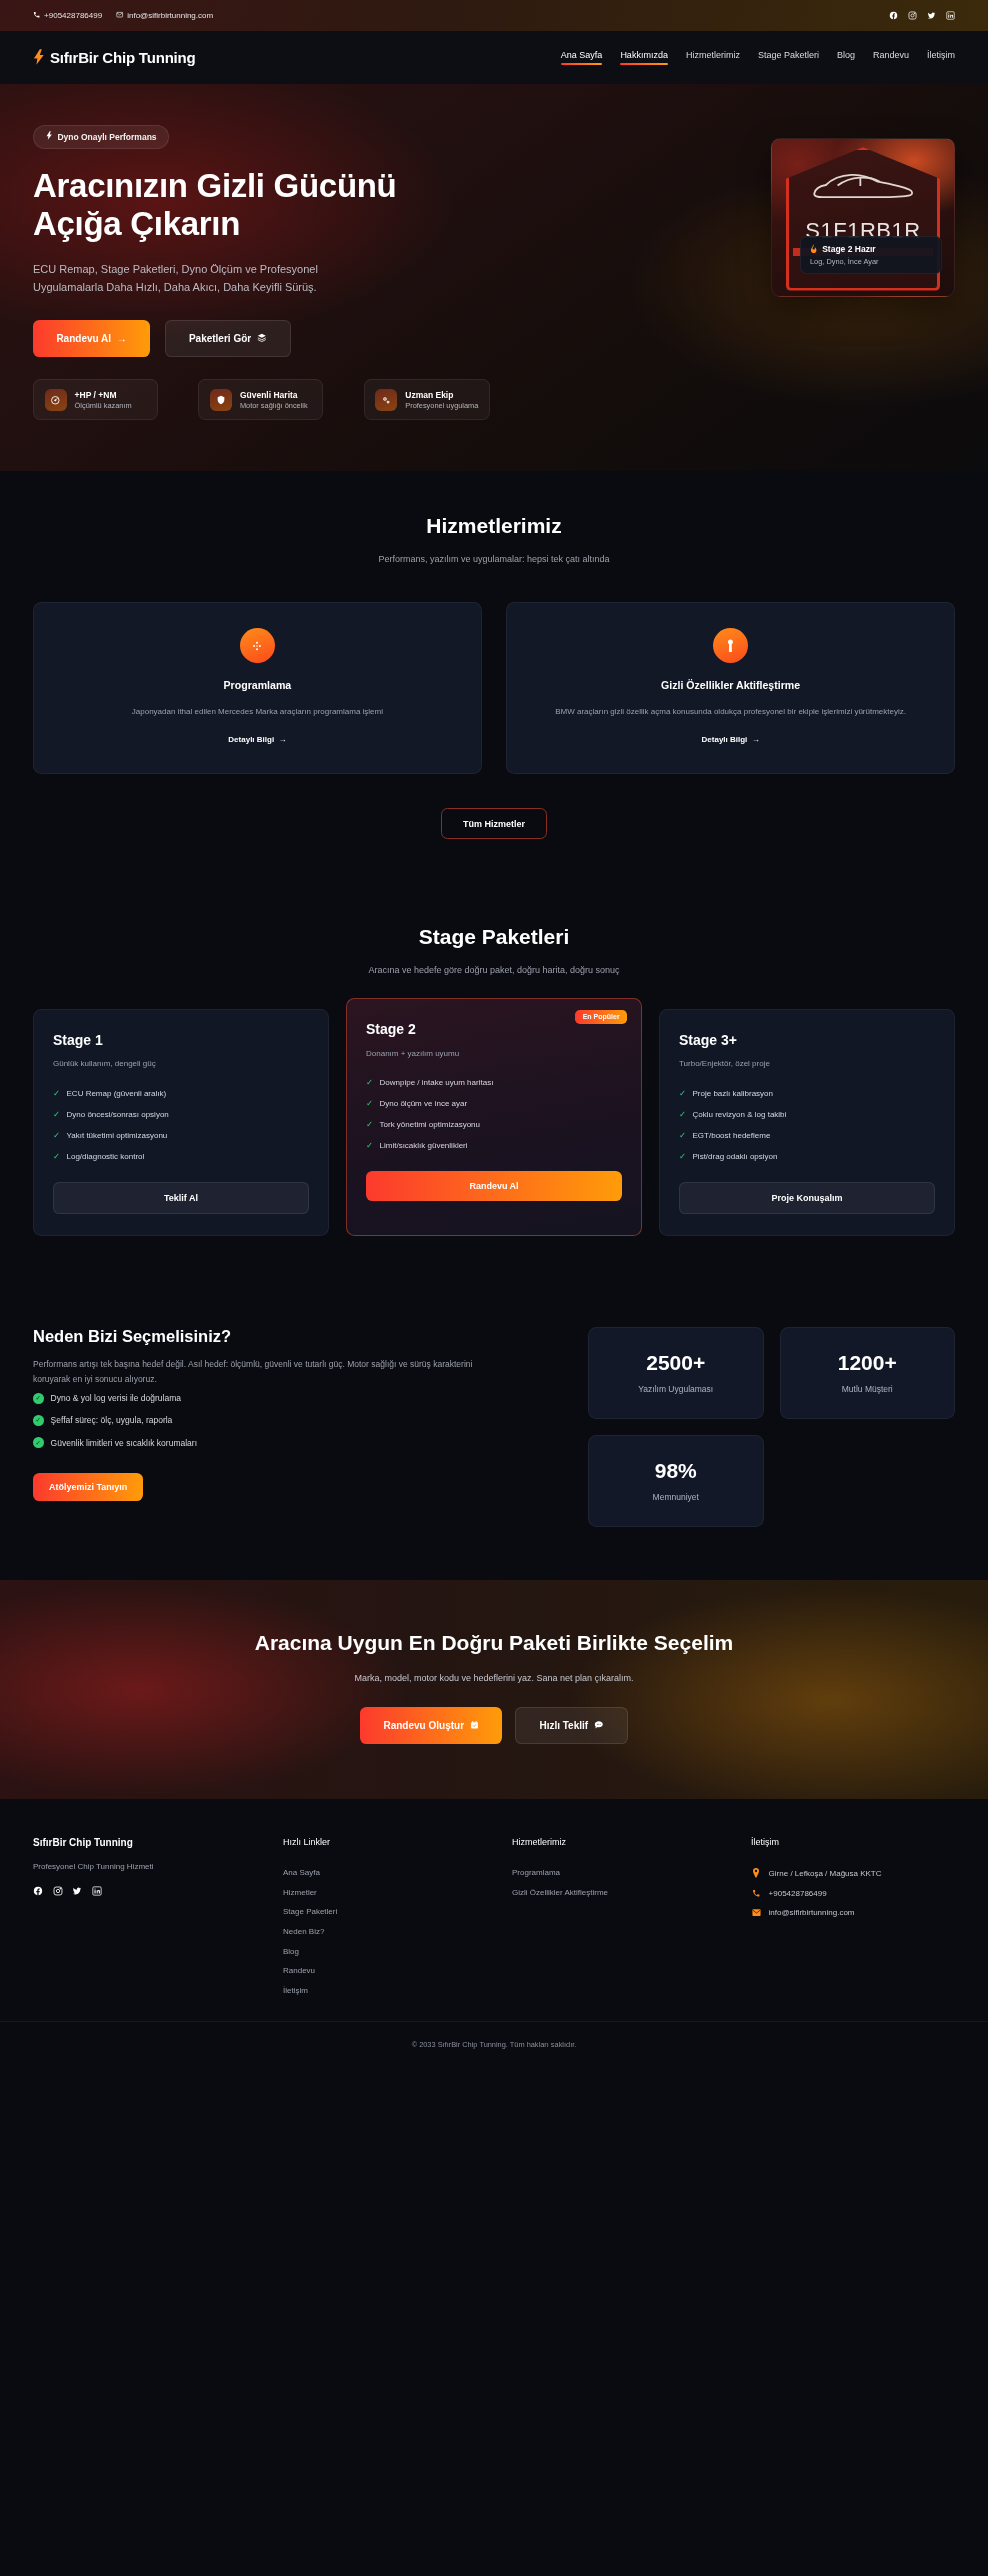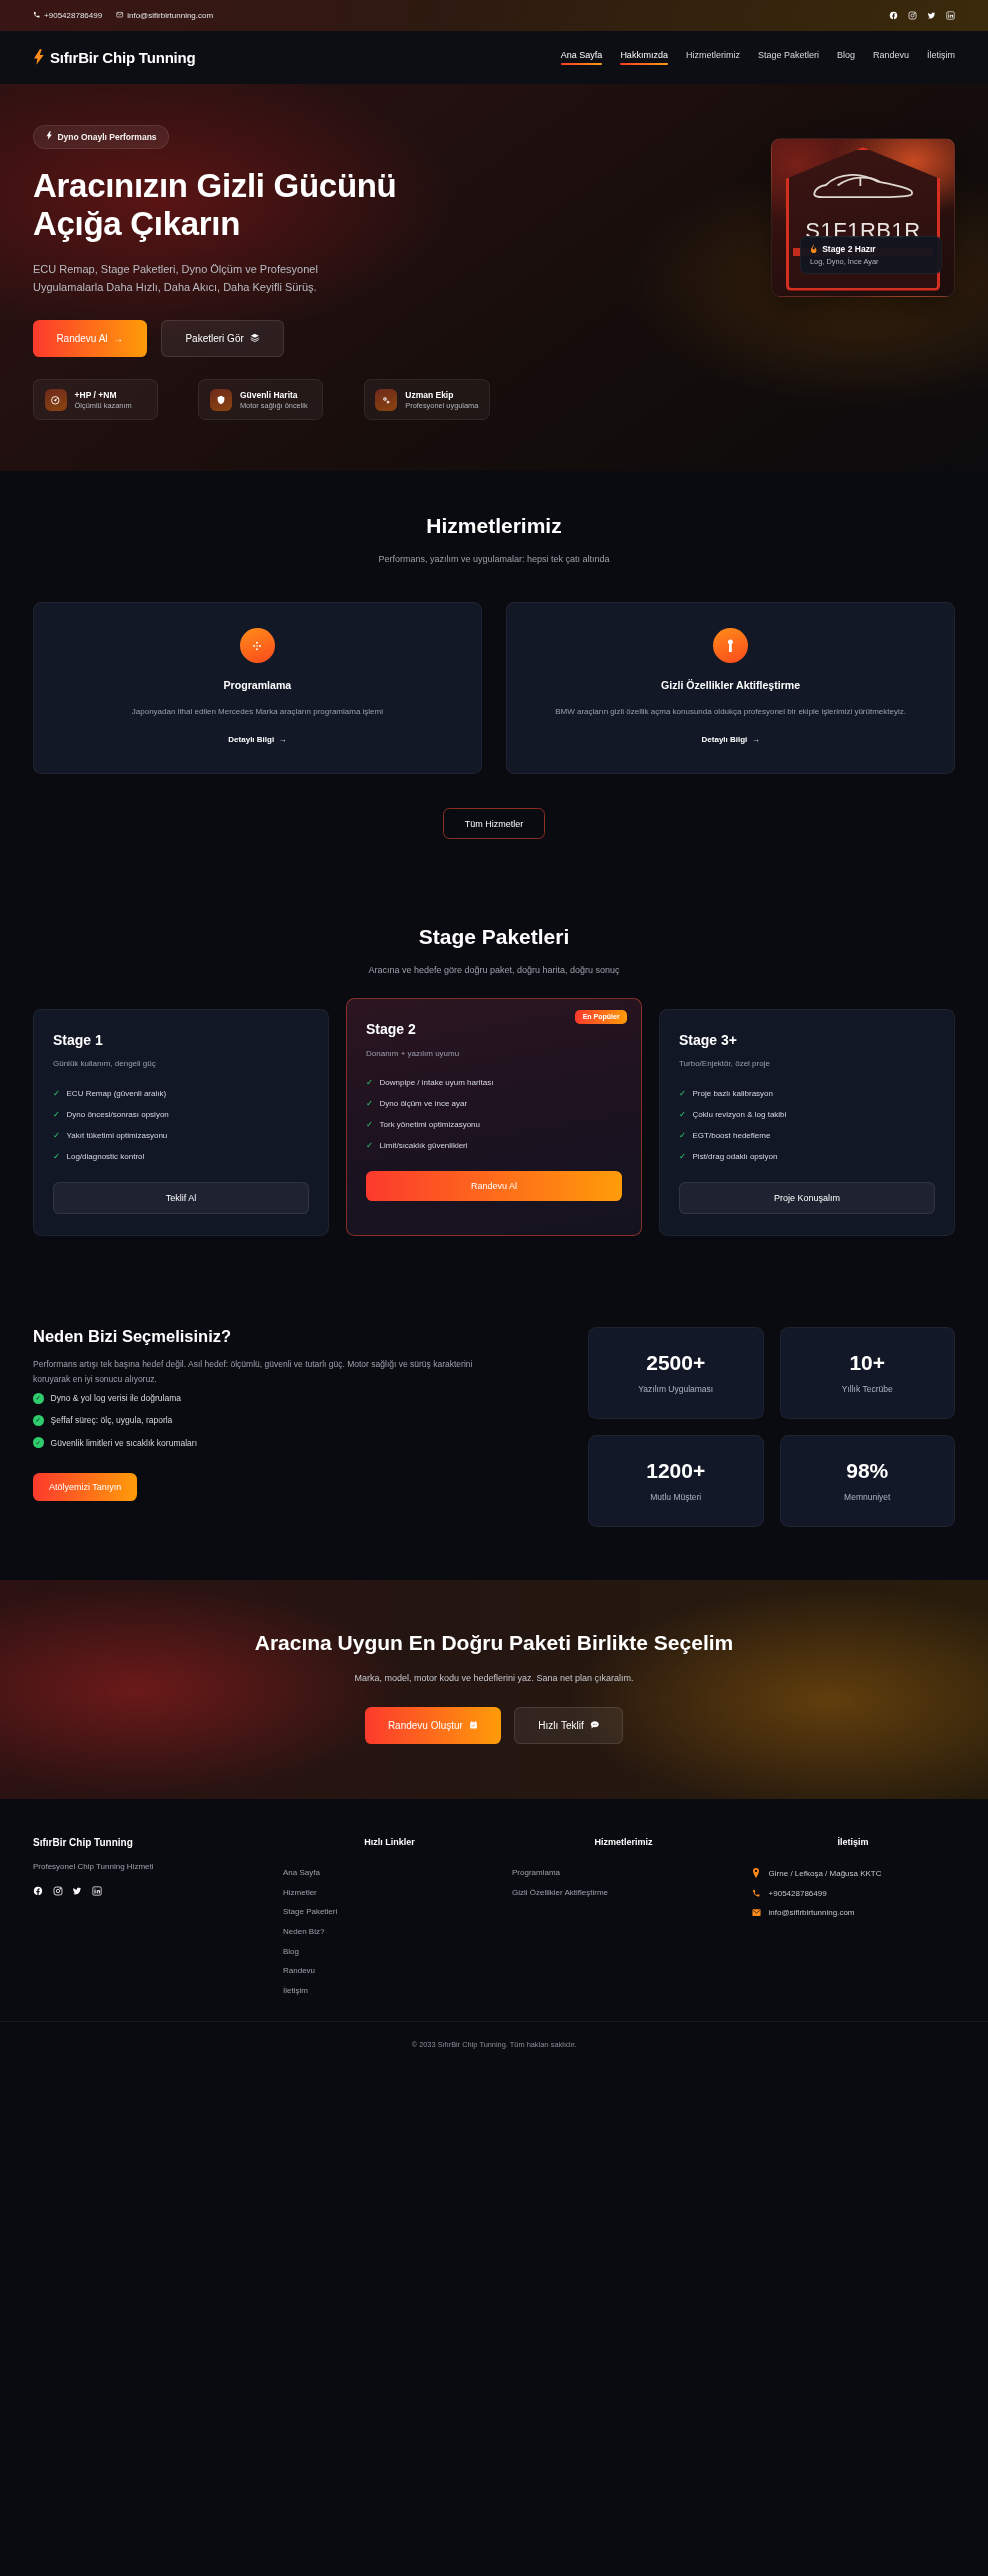--- a/index.html
+++ b/index.html
@@ -108,21 +108,21 @@
     line-height: 1.62;
     color: #b9bcc4;
     max-width: 351px;
   }
   .hero-cta { margin-top: 23.4px; display: flex; gap: 14.3px; }
   .btn {
     border: none;
     border-radius: 6.4px;
     font-family: inherit;
     font-size: 10px;
-    font-weight: normal;
+    font-weight: bold;
     cursor: pointer;
     display: inline-flex;
     align-items: center;
     justify-content: center;
     gap: 5.8px;
   }
   .btn-primary {
     background: linear-gradient(90deg, #fc3a2d 0%, #ff9c09 100%);
     color: #fff;
     padding: 11.7px 23.4px;
@@ -363,21 +363,21 @@
 
   
   .footer {
     background: #0a0b10;
     padding: 38px 33px 21px;
     display: grid;
     grid-template-columns: 234px 213px 223px 1fr;
     gap: 16px;
   }
   .f-title { font-size: 10px; font-weight: bold; color: #ffffff; }
-  .f-head { font-size: 9px; font-weight: bold; color: #ffffff; text-align: center; }
+  .f-head { font-size: 9px; font-weight: normal; color: #ffffff; }
   .f-desc { margin-top: 14px; font-size: 8px; color: #9aa0ac; }
   .f-social { margin-top: 15px; display: flex; gap: 9.6px; align-items: center; }
   .f-list { list-style: none; margin-top: 16px; }
   .f-list li { padding: 5.3px 0; font-size: 8px; color: #9aa0ac; cursor: pointer; }
   .f-contact { list-style: none; margin-top: 16px; }
   .f-contact li {
     display: flex; align-items: center; gap: 7px;
     padding: 5.3px 0; font-size: 8px; color: #c3c7d0;
   }
   .f-ico { color: #ff8c1a; flex: 0 0 10.6px; display: flex; justify-content: center; }
@@ -697,24 +697,20 @@
           <span class="dot-tick">✓</span>
           <span>Güvenlik limitleri ve sıcaklık korumaları</span>
         </li>
     </ul>
     <button class="btn btn-primary why-btn">Atölyemizi Tanıyın</button>
   </div>
   <div class="stats-grid">
     <div class="stat-box">
       <div class="stat-num">2500+</div>
       <div class="stat-label">Yazılım Uygulaması</div>
-    </div>
-    <div class="stat-box">
-      <div class="stat-num">10+</div>
-      <div class="stat-label">Yıllık Tecrübe</div>
     </div>
     <div class="stat-box">
       <div class="stat-num">1200+</div>
       <div class="stat-label">Mutlu Müşteri</div>
     </div>
     <div class="stat-box">
       <div class="stat-num">98%</div>
       <div class="stat-label">Memnuniyet</div>
     </div>
   </div>

